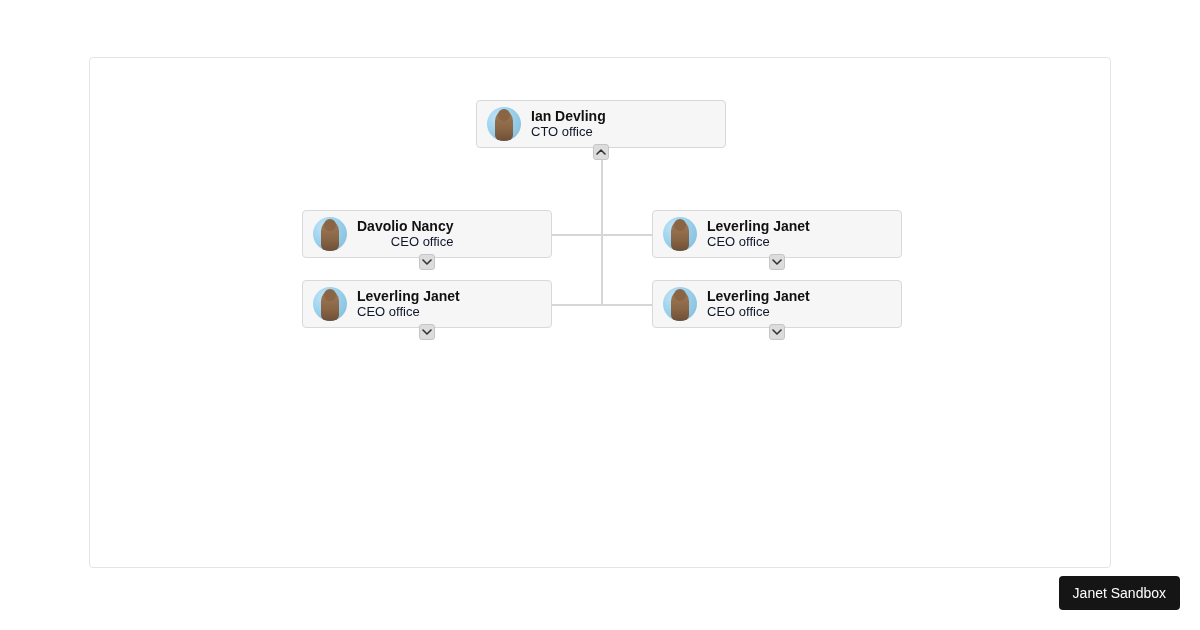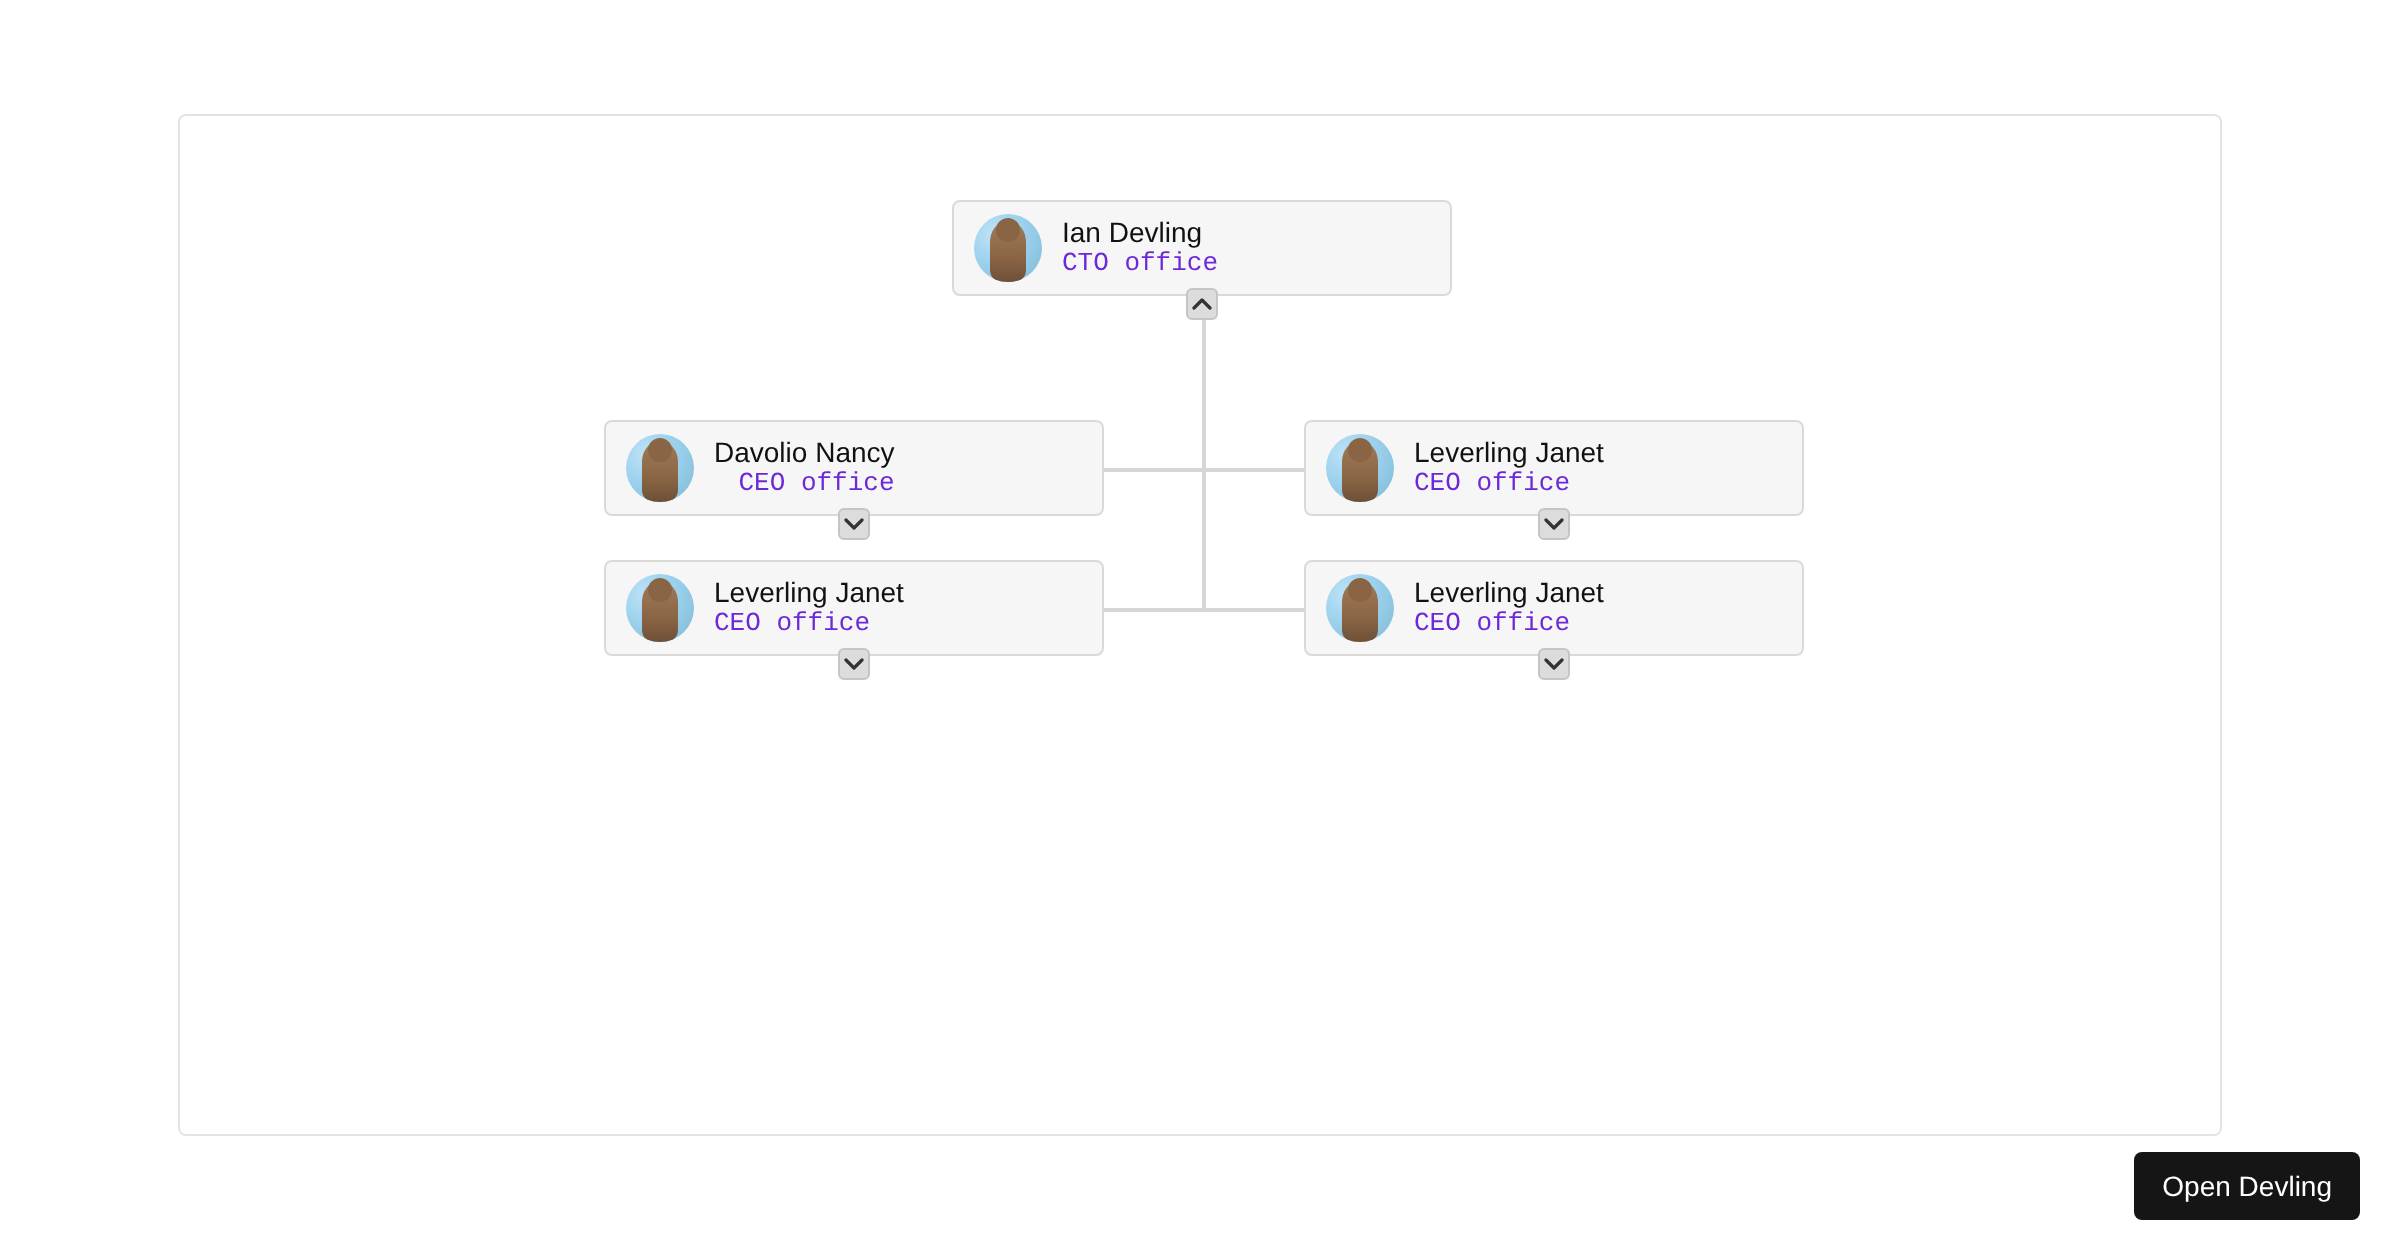--- a/index.html
+++ b/index.html
@@ -56,22 +56,22 @@
     content: "";
     position: absolute;
     top: -2px;
     left: 3px;
     width: 12px;
     height: 12px;
     background: #8a6545;
     border-radius: 50%;
   }
   .info { display: flex; flex-direction: column; line-height: 1.15; }
-  .name { font-weight: 400; font-size: 14px; color: #111; }
-  .title { font-size: 13px; color: #6d28d9; font-family: Liberation Mono, monospace; }
+  .name { font-weight: 700; font-size: 14px; color: #111; }
+  .title { font-size: 13px; color: #0f172a; }
   .toggle {
     position: absolute;
     width: 16px;
     height: 16px;
     background: #dcdcdc;
     border: 1px solid #c5c5c5;
     border-radius: 3px;
     display: flex;
     align-items: center;
     justify-content: center;
@@ -176,13 +176,13 @@
     </div>
   </div>
   <div class="toggle" style="left:679px; top:266px;">
     <svg viewBox="0 0 10 10">
         <path d="M1 3 L5 7 L9 3" stroke="#333" stroke-width="1.6" fill="none" stroke-linecap="round" stroke-linejoin="round"></path>
       </svg>
   </div>
 
 </div>
 
-<button class="open-sandbox">Open Devling</button>
+<button class="open-sandbox">Janet Sandbox</button>
 
 </body></html>

